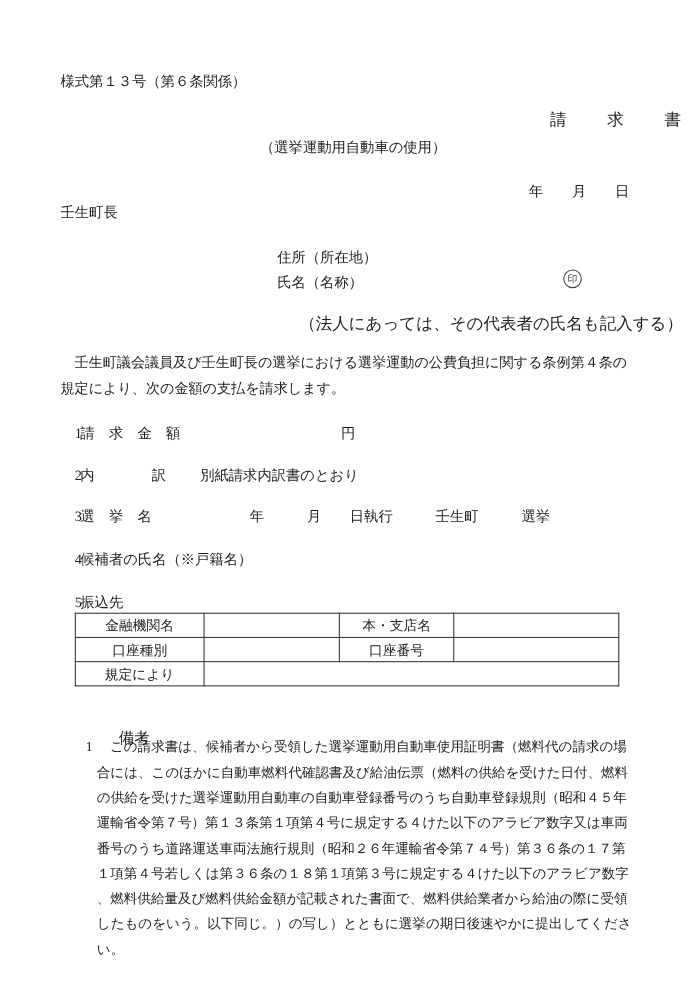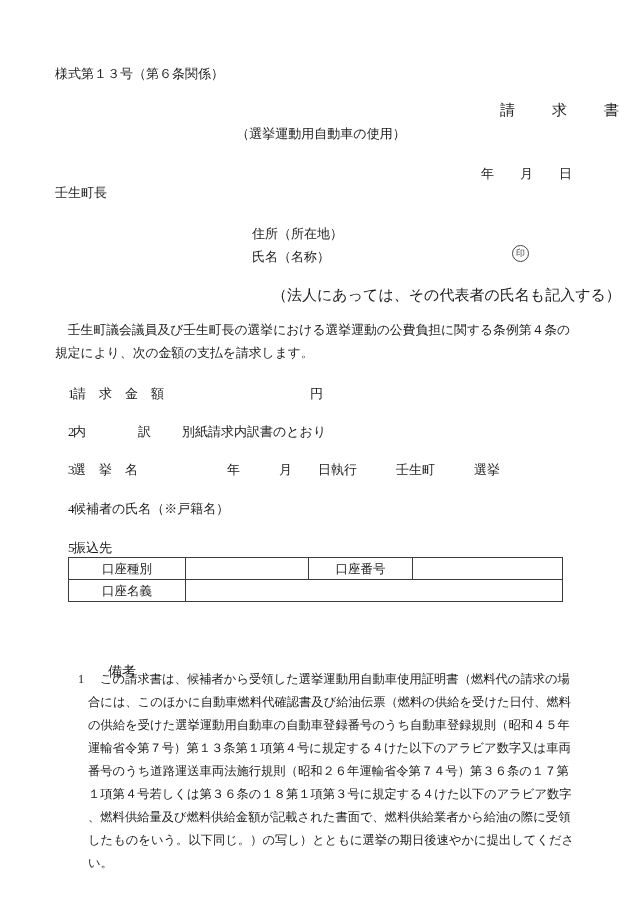--- a/index.html
+++ b/index.html
@@ -109,28 +109,34 @@
   </div>
 
   <table class="bank-table">
     <colgroup>
       <col style="width:117px">
         <col style="width:123px">
         <col style="width:104px">
         <col style="width:150px">
     </colgroup>
     <tbody>
+        <tr>
+      <td>金融機関名</td>
+      <td class="blank"></td>
+      <td>本・支店名</td>
+      <td class="blank"></td>
+    </tr>
     <tr>
       <td>口座種別</td>
       <td class="blank"></td>
       <td>口座番号</td>
       <td class="blank"></td>
     </tr>
     <tr>
-      <td>口座名義</td>
+      <td>規定により</td>
       <td class="blank" colspan="3"></td>
     </tr>
   </tbody>
     </table>
 
   <div class="abs remarks-label">備考</div>
   <div class="abs remarks-no">1</div>
   <div class="remarks-text">この請求書は、候補者から受領した選挙運動用自動車使用証明書（燃料代の請求の場
 合には、このほかに自動車燃料代確認書及び給油伝票（燃料の供給を受けた日付、燃料
 の供給を受けた選挙運動用自動車の自動車登録番号のうち自動車登録規則（昭和４５年

